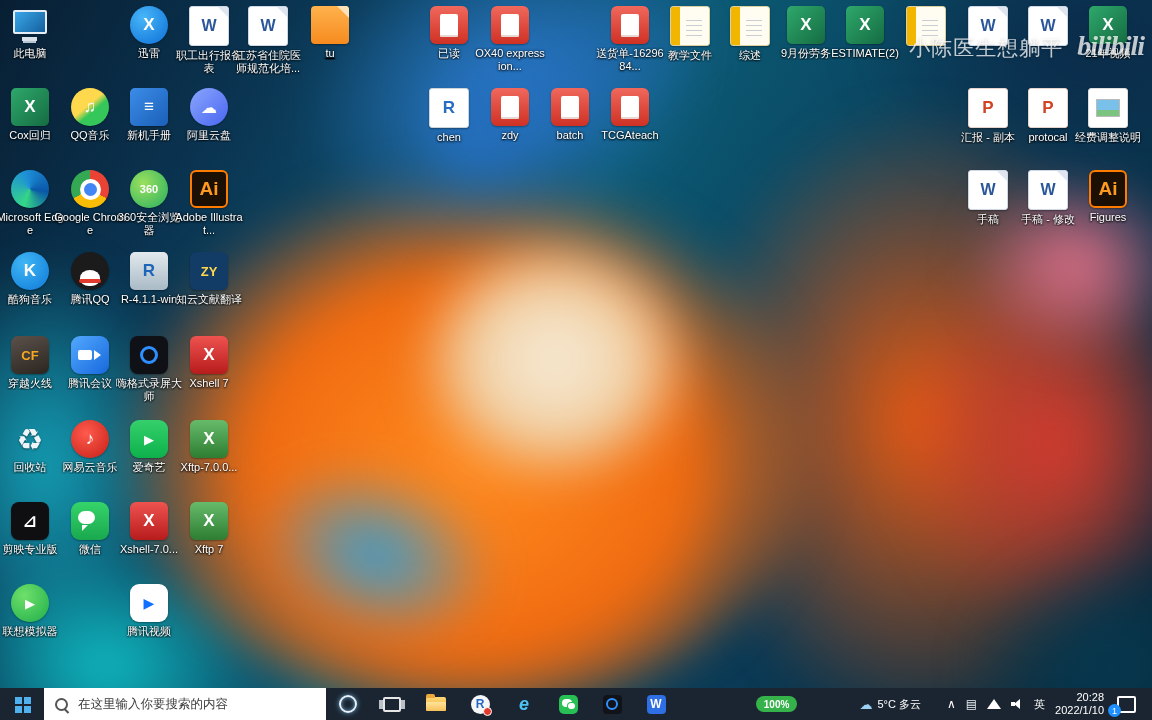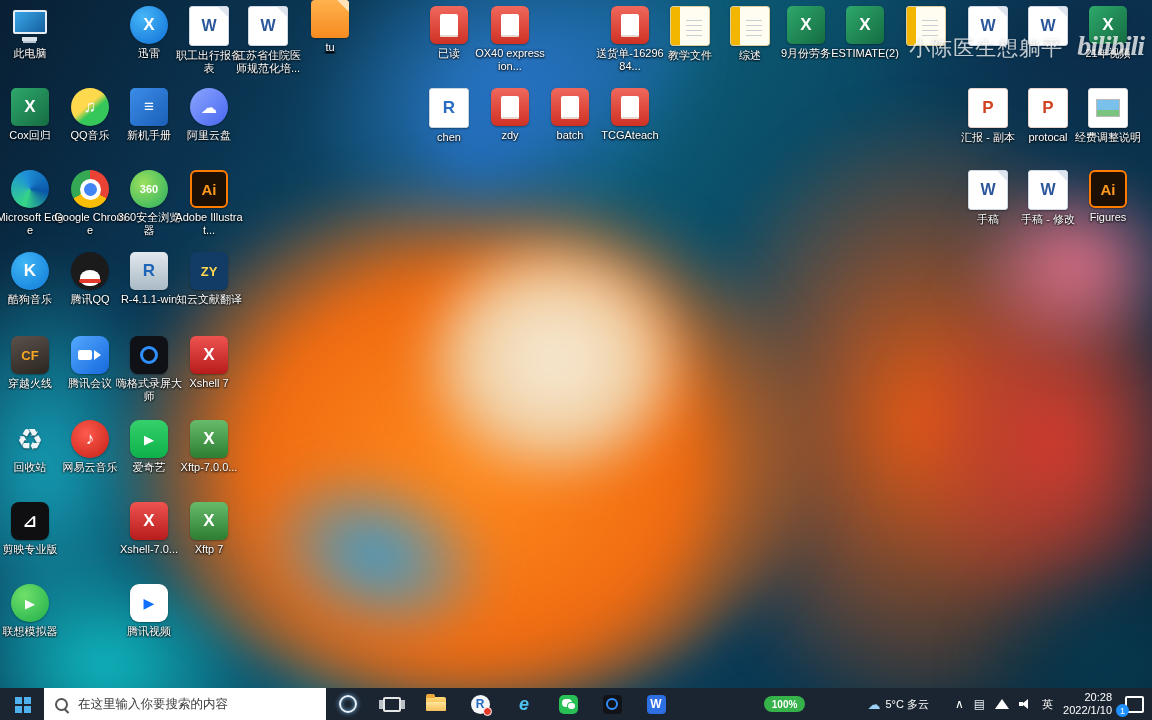--- a/index.html
+++ b/index.html
@@ -67,21 +67,21 @@
   .k-rinst{background:linear-gradient(180deg,#e3e9ee,#a9bac6);color:#1f65b7;border-radius:5px;}
   .k-recorder{background:#101116;border-radius:8px;}
   .k-recorder::before{content:"";position:absolute;inset:10px;border:3px solid #2f8fff;border-radius:50%;}
   .k-iqiyi{background:linear-gradient(180deg,#35d06b,#0db14b);border-radius:9px;font-size:13px;}
   .k-xshell{background:linear-gradient(180deg,#ef5350,#b71c1c);border-radius:6px;}
   .k-xftp{background:linear-gradient(180deg,#66bb6a,#2e7d32);border-radius:6px;}
   .k-tvideo{background:#fff;color:#0f6fff;border-radius:9px;font-size:14px;}
   .k-worddoc{background:#fff;border:1px solid #cfd8e6;border-radius:3px;color:#2b579a;font-size:16px;}
   .k-worddoc::before{content:"";position:absolute;top:0;right:0;border:5px solid;border-color:#dfe6f0 #dfe6f0 transparent transparent;border-radius:0 3px 0 0;}
   .k-aliyun{border-radius:50%;background:linear-gradient(135deg,#8ba6ff,#4866f0);font-size:16px;}
-  .k-ai{background:#1c1005;border:2px solid #ff7c00;border-radius:6px;color:#ff9a1f;font-size:15px;width:34px;height:34px;justify-content:center;}
+  .k-ai{background:#1c1005;border:2px solid #ff7c00;border-radius:6px;color:#ff9a1f;font-size:19px;width:34px;height:34px;justify-content:center;}
   .k-zy{background:#123c66;border-radius:6px;color:#ffd84d;font-size:13px;}
   .k-orangefile{background:linear-gradient(180deg,#ffb24d,#f68b1f);border-radius:4px;}
   .k-orangefile::before{content:"";position:absolute;top:0;right:0;border:6px solid;border-color:#ffe2b8 #ffe2b8 transparent transparent;border-radius:0 4px 0 0;}
   .k-redfile{background:linear-gradient(180deg,#f0685c,#cf3124);border-radius:6px;}
   .k-redfile::before{content:"";width:18px;height:23px;background:#fff;border-radius:2px;box-shadow:inset 0 -14px 0 -12px #e8d8d4,inset 0 -19px 0 -17px #e8d8d4;}
   .k-rmd{background:#fff;border:1px solid #ccd4dc;border-radius:3px;color:#276dc3;}
   .k-notebook{background:linear-gradient(90deg,#f2b600 0 9px,#fffdf2 9px);border:1px solid #dcd0a0;border-radius:3px;}
   .k-notebook::before{content:"";width:16px;height:20px;margin-left:8px;
     background:repeating-linear-gradient(180deg,transparent 0 4px,#c9cdd4 4px 5px);}
   .k-ppt{background:#fff;border:1px solid #ead3ca;border-radius:3px;color:#d04423;}
@@ -119,21 +119,21 @@
   .tb-r .g{width:19px;height:19px;border-radius:50%;background:#f4f6f8;color:#2468c0;font-weight:700;font-size:12px;position:relative;}
   .tb-r .g::after{content:"";position:absolute;right:-2px;bottom:-2px;width:7px;height:7px;border-radius:50%;background:#e23b2e;border:1px solid #fff;}
   .tb-ie .g{color:#4dc3f2;font-weight:700;font-style:italic;font-size:18px;}
   .tb-wechat .g{width:19px;height:19px;border-radius:5px;background:#28c055;position:relative;}
   .tb-wechat .g::before{content:"";position:absolute;left:3px;top:4px;width:10px;height:8px;background:#fff;border-radius:4px;}
   .tb-wechat .g::after{content:"";position:absolute;left:9px;top:8px;width:7px;height:6px;background:#fff;border-radius:3px;box-shadow:0 0 0 1px #28c055;}
   .tb-recorder .g{width:19px;height:19px;border-radius:4px;background:#121318;}
   .tb-recorder .g::before{content:"";width:8px;height:8px;border:2px solid #2f8fff;border-radius:50%;}
   .tb-wps .g{width:19px;height:19px;border-radius:4px;background:#2f6fe4;color:#fff;font-weight:700;font-size:12px;}
 
-  .tray{margin-left:auto;display:flex;align-items:center;height:100%;padding-right:6px;gap:10px;color:#fff;font-size:11px;}
+  .tray{margin-left:auto;display:flex;align-items:center;height:100%;padding-right:14px;gap:10px;color:#fff;font-size:11px;}
   .battery{background:#36b24a;border-radius:9px;height:16px;padding:0 8px;display:flex;align-items:center;
     color:#fff;font-size:10px;font-weight:bold;margin-right:52px;cursor:pointer;}
   .weather{display:flex;align-items:center;gap:5px;margin-right:16px;cursor:pointer;}
   .wicon{color:#9ad1f5;font-size:13px;}
   .chev{cursor:pointer;font-size:12px;}
   .trayico{cursor:pointer;font-size:12px;color:#e8eef4;}
   .wifi{width:0;height:0;border-left:7px solid transparent;border-right:7px solid transparent;border-bottom:10px solid #fff;cursor:pointer;}
   .spk{position:relative;width:13px;height:10px;cursor:pointer;}
   .spk::before{content:"";position:absolute;left:0;top:3px;width:4px;height:4px;background:#fff;}
   .spk::after{content:"";position:absolute;left:3px;top:0;border-top:5px solid transparent;border-bottom:5px solid transparent;border-right:6px solid #fff;}
@@ -225,20 +225,24 @@
       <div class="dicon" style="left: 54px; top: 252px;">
         <div class="dimg k-qq"></div>
         <div class="dlabel">腾讯QQ</div>
       </div>
       <div class="dicon" style="left: 54px; top: 420px;">
         <div class="dimg k-netease">
           <span>♪</span>
         </div>
         <div class="dlabel">网易云音乐</div>
       </div>
+      <div class="dicon" style="left: 54px; top: 502px;">
+        <div class="dimg k-wechat"></div>
+        <div class="dlabel">微信</div>
+      </div>
       <div class="dicon" style="left: 113px; top: 6px;">
         <div class="dimg k-thunder">
           <span>X</span>
         </div>
         <div class="dlabel">迅雷</div>
       </div>
       <div class="dicon" style="left: 113px; top: 88px;">
         <div class="dimg k-book">
           <span>≡</span>
         </div>
@@ -319,21 +323,21 @@
           <span>X</span>
         </div>
         <div class="dlabel">Xftp 7</div>
       </div>
       <div class="dicon" style="left: 232px; top: 6px;">
         <div class="dimg k-worddoc">
           <span>W</span>
         </div>
         <div class="dlabel">江苏省住院医师规范化培...</div>
       </div>
-      <div class="dicon" style="left: 294px; top: 0; text-decoration: underline;">
+      <div class="dicon" style="left: 294px; top: 6px; text-decoration: underline;">
         <div class="dimg k-orangefile"></div>
         <div class="dlabel">tu</div>
       </div>
       <div class="dicon" style="left: 413px; top: 6px;">
         <div class="dimg k-redfile"></div>
         <div class="dlabel">已读</div>
       </div>
       <div class="dicon" style="left: 413px; top: 88px;">
         <div class="dimg k-rmd">
           <span>R</span>

